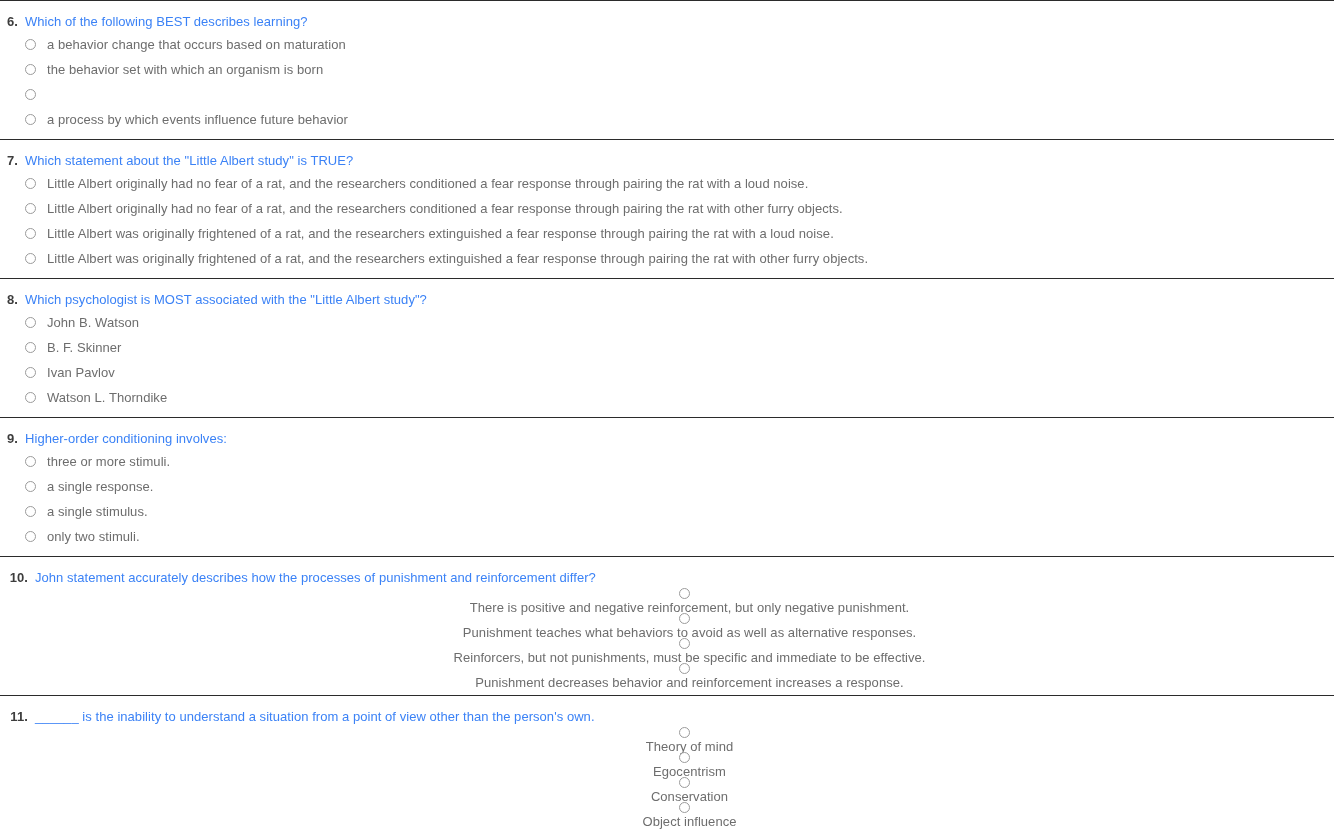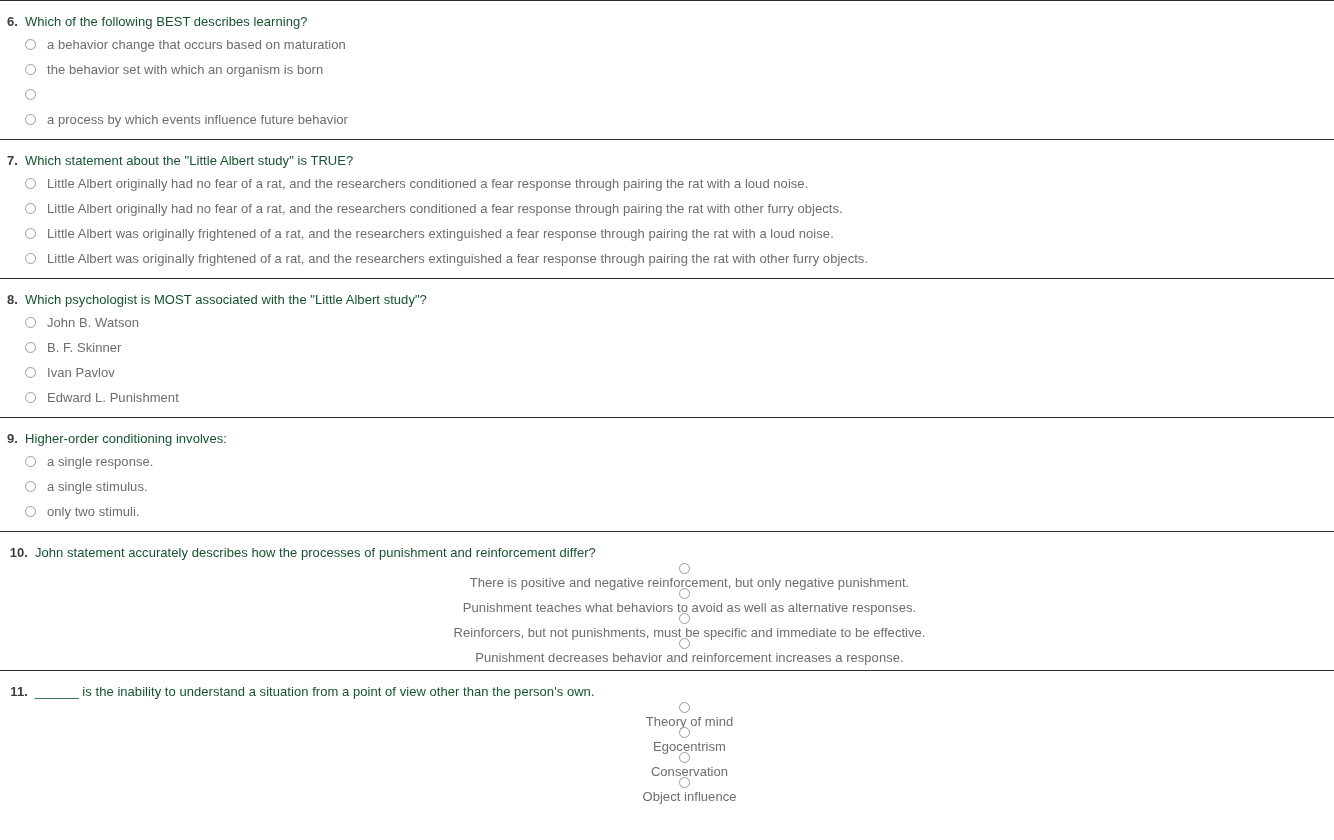--- a/index.html
+++ b/index.html
@@ -39,21 +39,21 @@
     line-height: 17px;
     text-align: right;
     flex: 0 0 auto;
     letter-spacing: 0.1px;
   }
   .q-num.w1 { width: 18px; }
   .q-num.w2 { width: 28px; }
   .q-text {
     font-size: 13px;
     line-height: 17px;
-    color: #14532d;
+    color: #3b82f6;
     padding-left: 7px;
     letter-spacing: 0.05px;
     white-space: pre-wrap;
   }
   .options {
     list-style: none;
     margin: 0;
     padding: 0;
   }
   .option-row {
@@ -151,31 +151,35 @@
         <li class="option-row indent1">
           <span class="radio"></span>
           <span class="option-label">B. F. Skinner</span>
         </li>
         <li class="option-row indent1">
           <span class="radio"></span>
           <span class="option-label">Ivan Pavlov</span>
         </li>
         <li class="option-row indent1">
           <span class="radio"></span>
-          <span class="option-label">Edward L. Punishment</span>
+          <span class="option-label">Watson L. Thorndike</span>
         </li>
       </ul>
       <div class="block-pad"></div>
     </div>
     <div class="question-block">
       <div class="question-row">
         <span class="q-num w1">9.</span>
         <span class="q-text">Higher-order conditioning involves:</span>
       </div>
       <ul class="options">
+        <li class="option-row indent1">
+          <span class="radio"></span>
+          <span class="option-label">three or more stimuli.</span>
+        </li>
         <li class="option-row indent1">
           <span class="radio"></span>
           <span class="option-label">a single response.</span>
         </li>
         <li class="option-row indent1">
           <span class="radio"></span>
           <span class="option-label">a single stimulus.</span>
         </li>
         <li class="option-row indent1">
           <span class="radio"></span>

